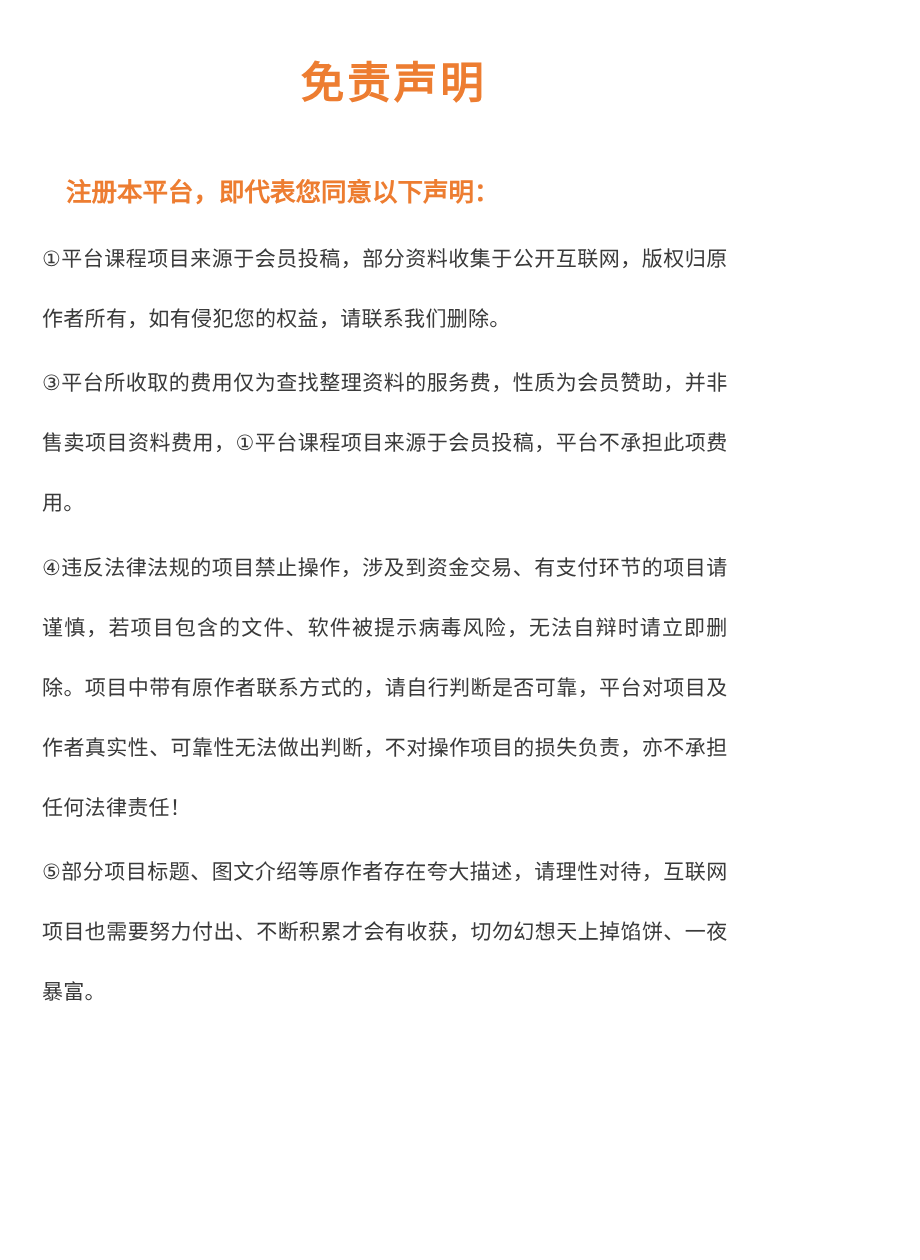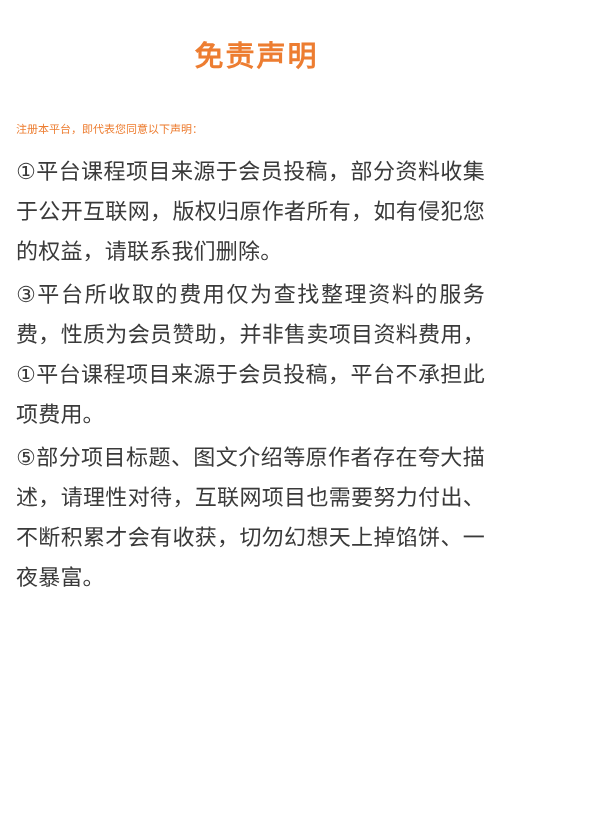--- a/index.html
+++ b/index.html
@@ -12,56 +12,57 @@
   body{
     width:613px;
     height:840px;
     background:var(--bg);
     font-family:"Liberation Sans","DejaVu Sans",sans-serif;
     overflow:hidden;
   }
   .page{
     width:525px;
     height:840px;
-    padding:30px 28px 0 16px;
+    padding:30px 28px 0 28px;
     background:var(--bg);
   }
   .doc-title{
     margin:6px 0 0 0;
     text-align:center;
     color:var(--accent);
     font-size:29px;
     font-weight:bold;
     letter-spacing:2px;
     line-height:40px;
   }
   .lead{
-    margin:40px 0 10px 0;
+    margin:40px 0 10px 16px;
     color:var(--accent);
-    font-size:11px;
-    font-weight:normal;
+    font-size:17px;
+    font-weight:bold;
     line-height:26px;
   }
   .body-text p{
     margin:0 12px 3px 0;
     color:var(--body-text);
-    font-size:22px;
+    font-size:14px;
     line-height:40px;
     text-align:justify;
     text-justify:inter-ideograph;
     letter-spacing:0.2px;
   }
 </style>
 </head>
 <body>
 
 <div class="page">
   <h1 class="doc-title">免责声明</h1>
 
   <p class="lead">注册本平台，即代表您同意以下声明：</p>
 
   <div class="body-text">
     <p>①平台课程项目来源于会员投稿，部分资料收集于公开互联网，版权归原作者所有，如有侵犯您的权益，请联系我们删除。</p>
     <p>③平台所收取的费用仅为查找整理资料的服务费，性质为会员赞助，并非售卖项目资料费用，①平台课程项目来源于会员投稿，平台不承担此项费用。</p>
+    <p>④违反法律法规的项目禁止操作，涉及到资金交易、有支付环节的项目请谨慎，若项目包含的文件、软件被提示病毒风险，无法自辩时请立即删除。项目中带有原作者联系方式的，请自行判断是否可靠，平台对项目及作者真实性、可靠性无法做出判断，不对操作项目的损失负责，亦不承担任何法律责任！</p>
     <p>⑤部分项目标题、图文介绍等原作者存在夸大描述，请理性对待，互联网项目也需要努力付出、不断积累才会有收获，切勿幻想天上掉馅饼、一夜暴富。</p>
 
   </div>
 </div>
 
 </body></html>

